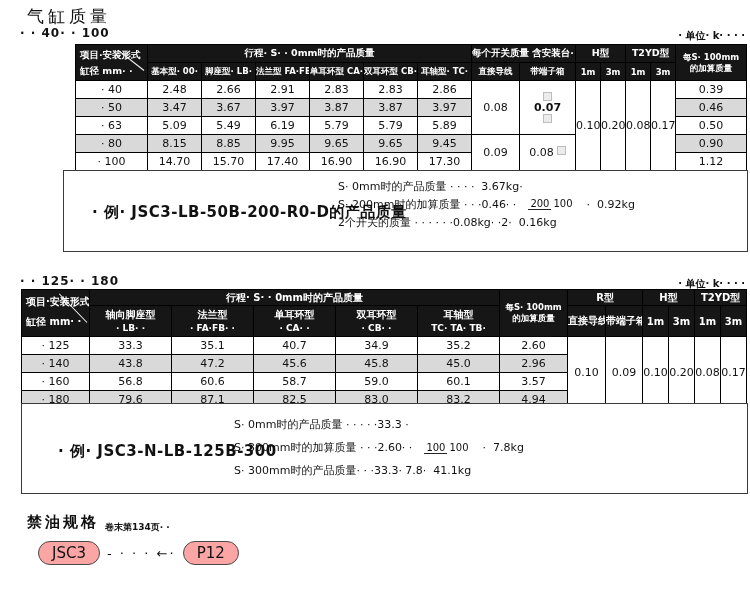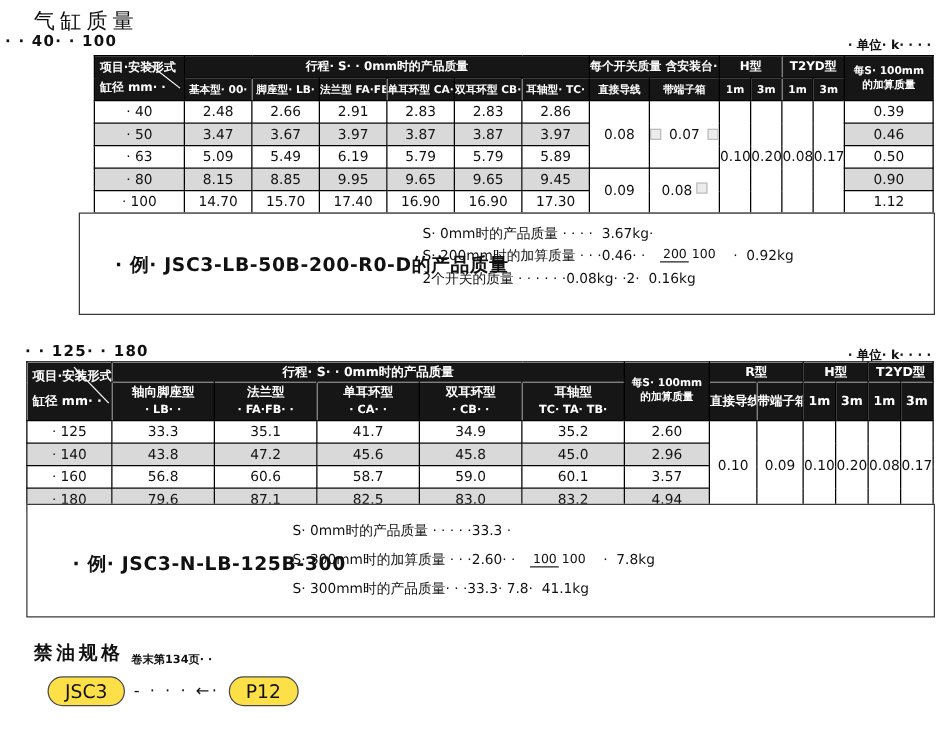--- a/index.html
+++ b/index.html
@@ -1,21 +1,21 @@
 <!DOCTYPE html>
 <html><head>
 <meta charset="utf-8">
 <style>
   html,body{margin:0;padding:0;background:#fff;}
   .page{position:relative;width:750px;height:597px;background:#fff;overflow:hidden;
         font-family:"DejaVu Sans","Liberation Sans",sans-serif;color:#111;}
 
   .page-title{position:absolute;left:27px;top:5px;font-size:17px;font-weight:normal;letter-spacing:4px;}
   .range-label{position:absolute;font-size:12px;font-weight:bold;letter-spacing:1px;}
-  .r1{left:4px;top:26px;} .r2{left:20px;top:274px;}
+  .r1{left:20px;top:26px;} .r2{left:20px;top:274px;}
   .unit-label{position:absolute;right:5px;font-size:10px;font-weight:bold;}
   .u1{top:29px;} .u2{top:277px;}
 
   table.spec{position:absolute;border-collapse:collapse;table-layout:fixed;background:#fff;
              border:1.5px solid #000;}
   .t1{left:75px;top:44px;width:671px;}
   .t2{left:21px;top:289px;width:725px;}
   .spec th,.spec td{border:1px solid #000;padding:0;text-align:center;vertical-align:middle;
                     overflow:hidden;white-space:nowrap;}
   .spec thead th{background:#161616;color:#fff;font-weight:bold;}
@@ -32,40 +32,40 @@
   .c-top,.c-bot{display:block;text-align:left;}
   .t1 .c-top,.t1 .c-bot{font-size:9.5px;line-height:16px;}
   .t2 .c-top{font-size:10px;line-height:17px;} .t2 .c-bot{font-size:10px;line-height:24px;}
   .diag{position:absolute;border-top:1px solid #fff;transform-origin:right center;}
   .t1 .diag{width:33px;right:3px;bottom:9px;transform:rotate(38deg);}
   .t2 .diag{width:40px;right:2px;bottom:13px;transform:rotate(46deg);}
   .addh div{font-size:8.5px;line-height:11px;}
   .code{font-size:9px;line-height:12px;} .tname{font-size:10px;line-height:14px;}
 
   .sq{display:inline-block;width:7px;height:7px;background:#ececec;border:1px solid #bdbdbd;}
-  .termwrap{display:flex;flex-direction:row;align-items:center;justify-content:space-between;height:44px;padding:2px 0;}
+  .termwrap{display:flex;flex-direction:column;align-items:center;justify-content:center;height:44px;padding:2px 0;font-weight:bold;}
   .sq-after{margin-left:3px;vertical-align:1px;}
 
   .ex-box{position:absolute;border:1px solid #3a3a3a;background:#fff;}
   .b1{left:63px;top:170px;width:683px;height:80px;}
   .b2{left:21px;top:403px;width:725px;height:89px;}
   .ex-label{position:absolute;font-size:15px;font-weight:bold;letter-spacing:0.5px;}
   .b1 .ex-label{left:28px;top:32px;} .b2 .ex-label{left:36px;top:38px;}
   .ex-lines{position:absolute;}
   .b1 .ex-lines{left:274px;top:6px;} .b2 .ex-lines{left:212px;top:9px;}
   .ex-line{display:flex;align-items:center;white-space:pre;font-size:11px;}
   .b1 .ex-line{height:18px;} .b2 .ex-line{height:23px;}
   .frac{display:inline-flex;flex-direction:row;align-items:flex-start;font-size:10px;line-height:11px;margin:0 12px;}
   .fnum{border-bottom:1px solid #222;padding:0 2px;}
   .fden{padding:0 2px;}
 
   .f-title{position:absolute;left:27px;top:513px;font-size:15px;font-weight:bold;letter-spacing:3px;}
   .f-note{position:absolute;left:105px;top:521px;font-size:9px;font-weight:bold;}
   .f-badges{position:absolute;left:38px;top:541px;display:flex;align-items:center;gap:7px;}
-  .pill{display:inline-block;background:#fde047;border:1.5px solid #4a4a4a;border-radius:13px;
+  .pill{display:inline-block;background:#fca5a5;border:1.5px solid #4a4a4a;border-radius:13px;
         padding:2px 13px;font-size:15px;font-weight:normal;color:#111;}
   .conn{font-size:13px;letter-spacing:2px;color:#111;}
 </style>
 </head>
 <body>
 
 <div class="page">
 
   <div class="page-title">气缸质量</div>
 
@@ -259,21 +259,21 @@
           <th>3m</th>
           <th>1m</th>
           <th>3m</th>
         </tr>
     </thead>
     <tbody id="t2-body">
         <tr>
           <td class="bore ">· 125</td>
           <td>33.3</td>
           <td>35.1</td>
-          <td>41.7</td>
+          <td>40.7</td>
           <td>34.9</td>
           <td>35.2</td>
           <td>2.60</td>
           <td rowspan="4">0.10</td>
           <td rowspan="4">0.09</td>
           <td rowspan="4">0.10</td>
           <td rowspan="4">0.20</td>
           <td rowspan="4">0.08</td>
           <td rowspan="4">0.17</td>
         </tr>

